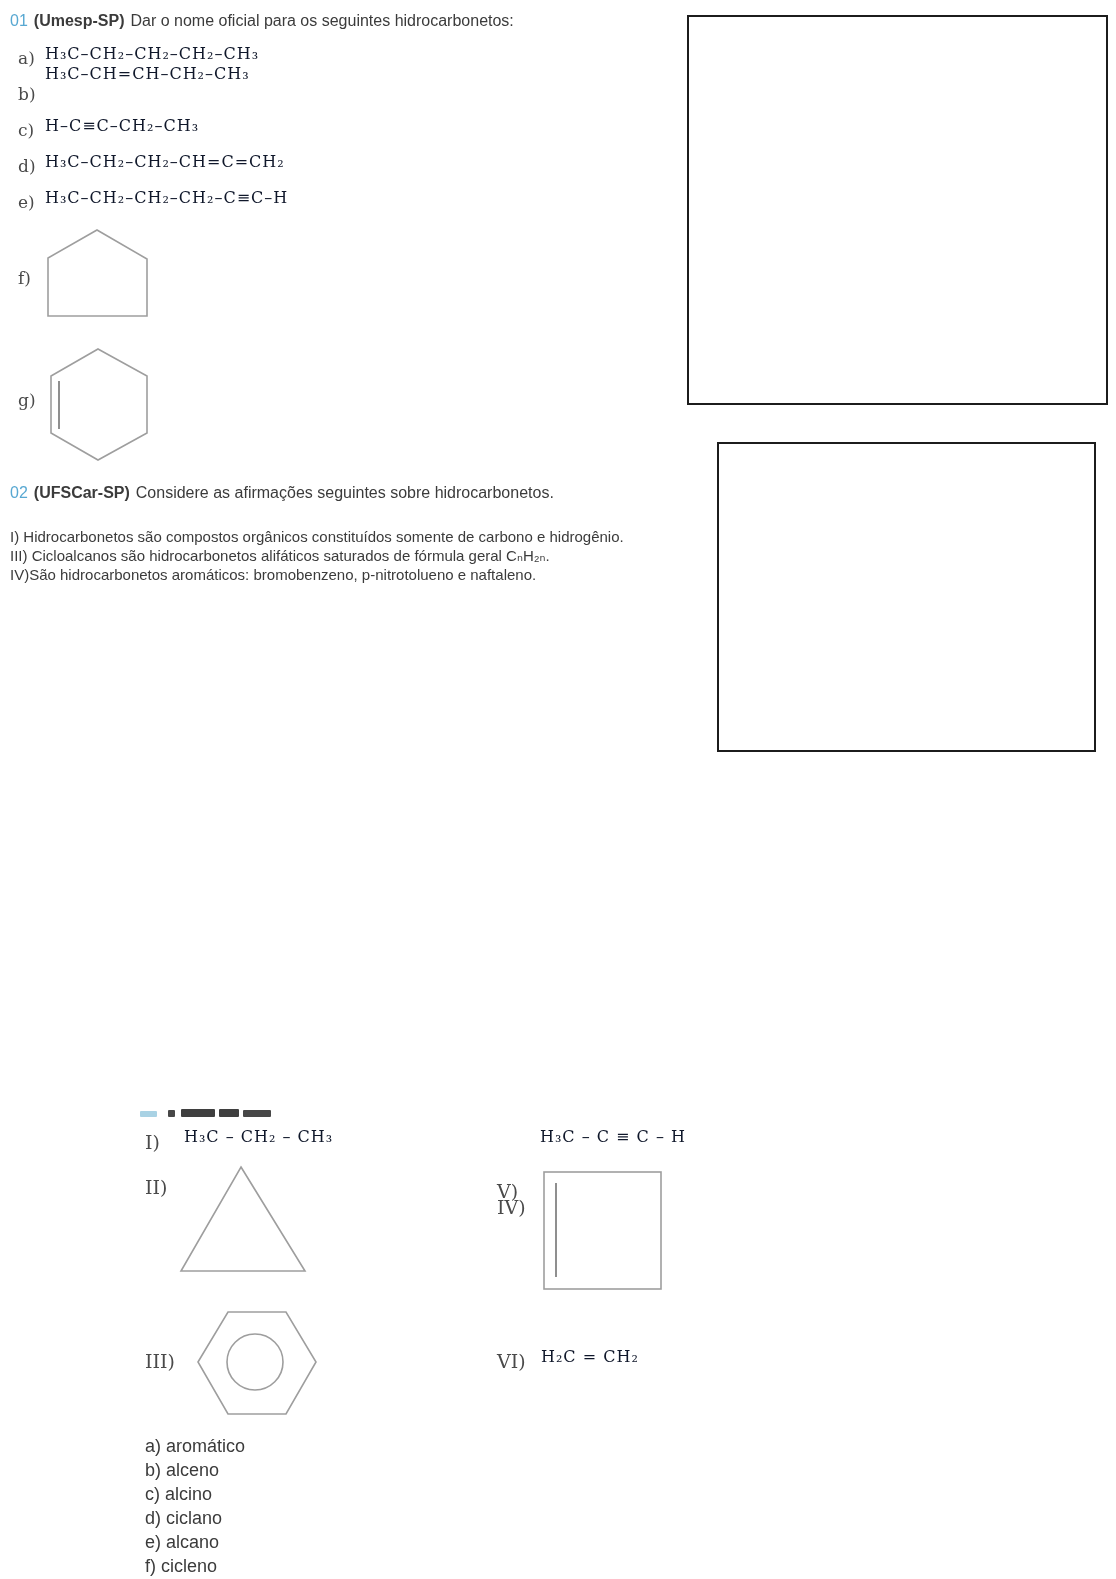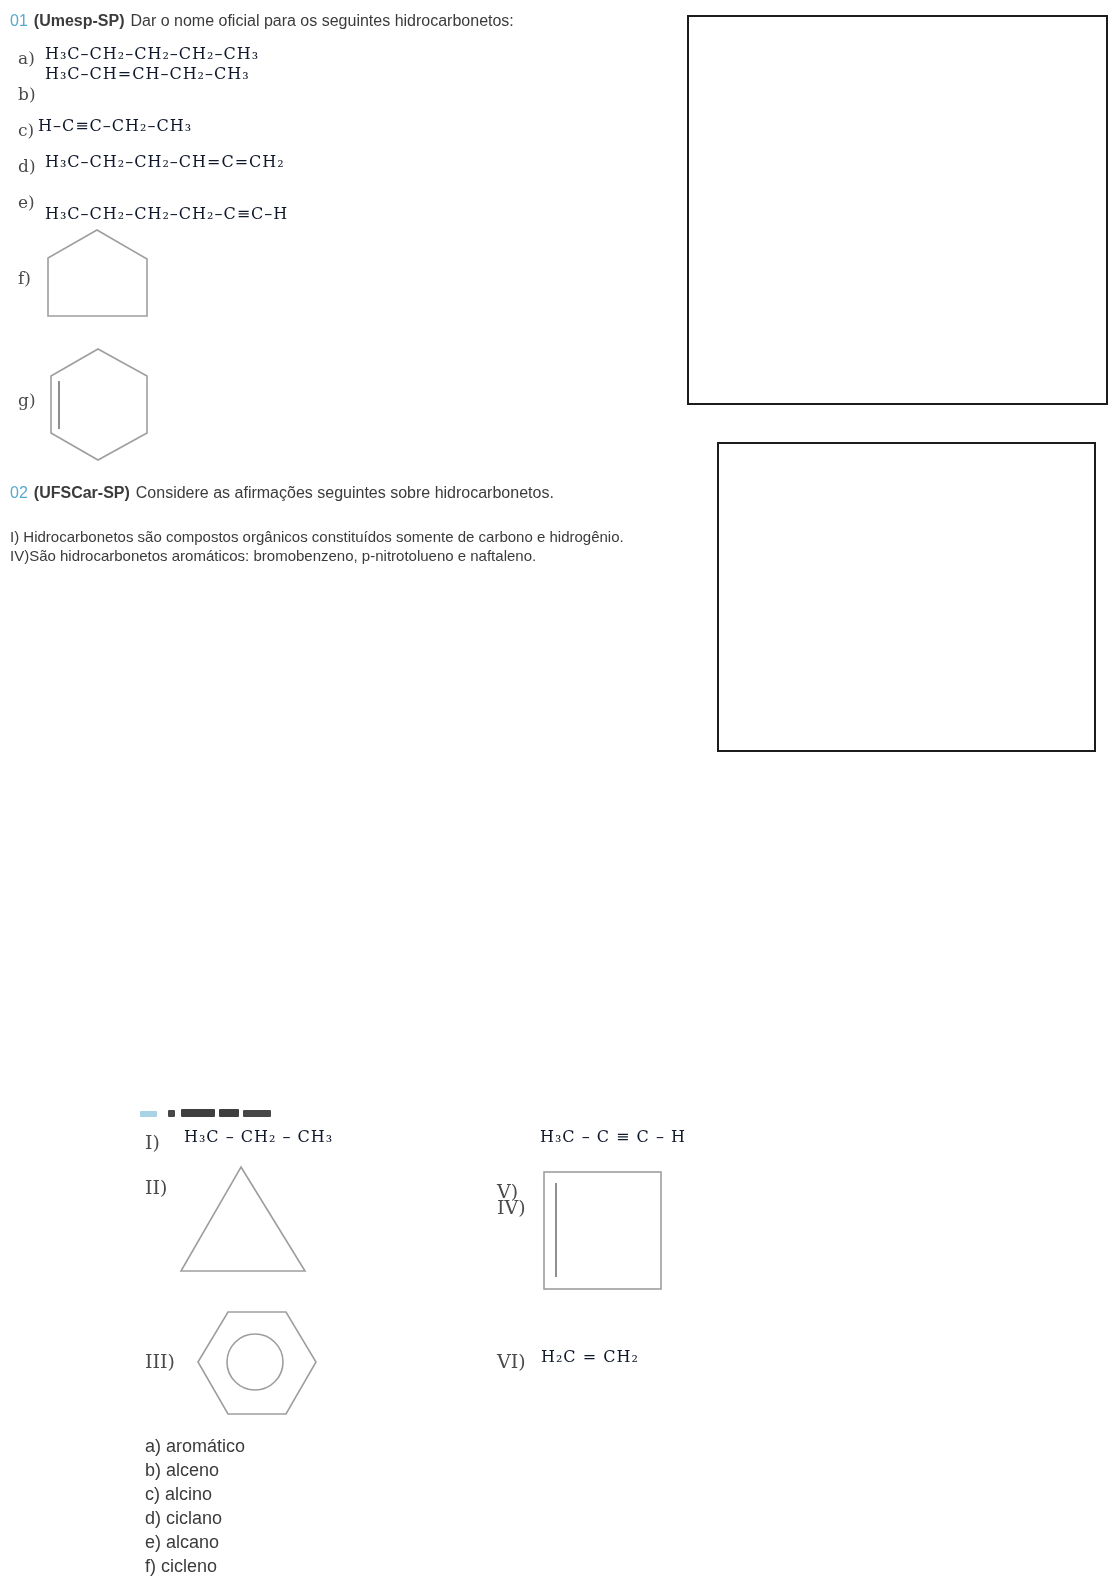--- a/index.html
+++ b/index.html
@@ -53,47 +53,48 @@
     <span class="q-num">01</span><span class="q-source">(Umesp-SP)</span><span>Dar o nome oficial para os seguintes hidrocarbonetos:</span>
   </div>
 
   <div class="abs serif item-label" style="left:18px; top:48px;">a)</div>
   <div class="abs serif formula" style="left:45px; top:44px;">H₃C–CH₂–CH₂–CH₂–CH₃</div>
 
   <div class="abs serif item-label" style="left:18px; top:84px;">b)</div>
   <div class="abs serif formula" style="left:45px; top:64px;">H₃C–CH=CH–CH₂–CH₃</div>
 
   <div class="abs serif item-label" style="left:18px; top:120px;">c)</div>
-  <div class="abs serif formula" style="left:38px; top:116px;">H–C≡C–CH₂–CH₃</div>
+  <div class="abs serif formula" style="left:45px; top:116px;">H–C≡C–CH₂–CH₃</div>
 
   <div class="abs serif item-label" style="left:18px; top:156px;">d)</div>
   <div class="abs serif formula" style="left:45px; top:152px;">H₃C–CH₂–CH₂–CH=C=CH₂</div>
 
   <div class="abs serif item-label" style="left:18px; top:192px;">e)</div>
-  <div class="abs serif formula" style="left:45px; top:204px;">H₃C–CH₂–CH₂–CH₂–C≡C–H</div>
+  <div class="abs serif formula" style="left:45px; top:188px;">H₃C–CH₂–CH₂–CH₂–C≡C–H</div>
 
   <div class="abs serif item-label" style="left:18px; top:268px;">f)</div>
   <svg class="abs" style="left:45px; top:228px;" width="105" height="90" viewBox="0 0 105 90">
     <polygon class="ring" points="52,2 102,31 102,88 3,88 3,30"></polygon>
   </svg>
 
   <div class="abs serif item-label" style="left:18px; top:390px;">g)</div>
   <svg class="abs" style="left:48px; top:347px;" width="102" height="115" viewBox="0 0 102 115">
     <polygon class="ring" points="50,2 99,29 99,86 50,113 3,86 3,29"></polygon>
     <line class="ring-bond" x1="11" y1="34" x2="11" y2="82"></line>
   </svg>
 
   <div class="abs answer-box" style="left:687px; top:15px; width:421px; height:390px;"></div>
 
   <div class="abs q-heading" style="left:10px; top:484px;">
     <span class="q-num">02</span><span class="q-source">(UFSCar-SP)</span><span>Considere as afirmações seguintes sobre hidrocarbonetos.</span>
   </div>
 
   <div class="abs" style="left:10px; top:527px;">
     <div class="stmt">I) Hidrocarbonetos são compostos orgânicos constituídos somente de carbono e hidrogênio.</div>
+    <div class="stmt">III) Cicloalcanos são hidrocarbonetos alifáticos saturados de fórmula geral CₙH₂ₙ.</div>
     <div class="stmt">IV)São hidrocarbonetos aromáticos: bromobenzeno, p-nitrotolueno e naftaleno.</div>
   </div>
 
 
   <div class="abs answer-box" style="left:717px; top:442px; width:379px; height:310px;"></div>
 
   <div class="abs" style="left:138px; top:1106px; width:150px; height:14px;">
     <div class="frag-piece" style="left:2px;  top:5px; width:17px; height:6px; background:#a9d2e4;"></div>
     <div class="frag-piece" style="left:30px; top:4px; width:7px;  height:7px; background:#474747;"></div>
     <div class="frag-piece" style="left:43px; top:3px; width:34px; height:8px; background:#3f3f3f;"></div>

